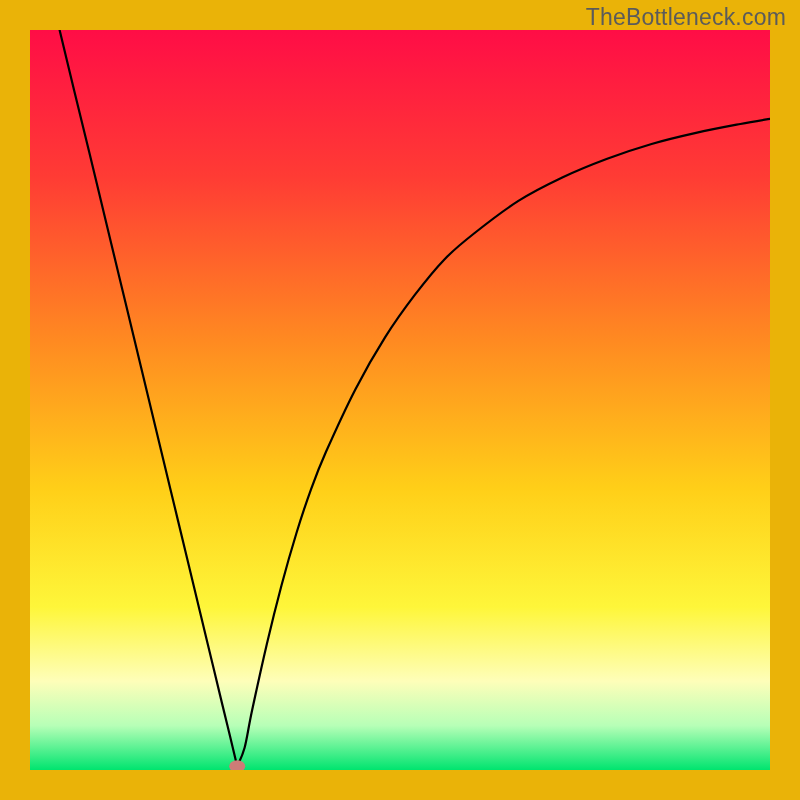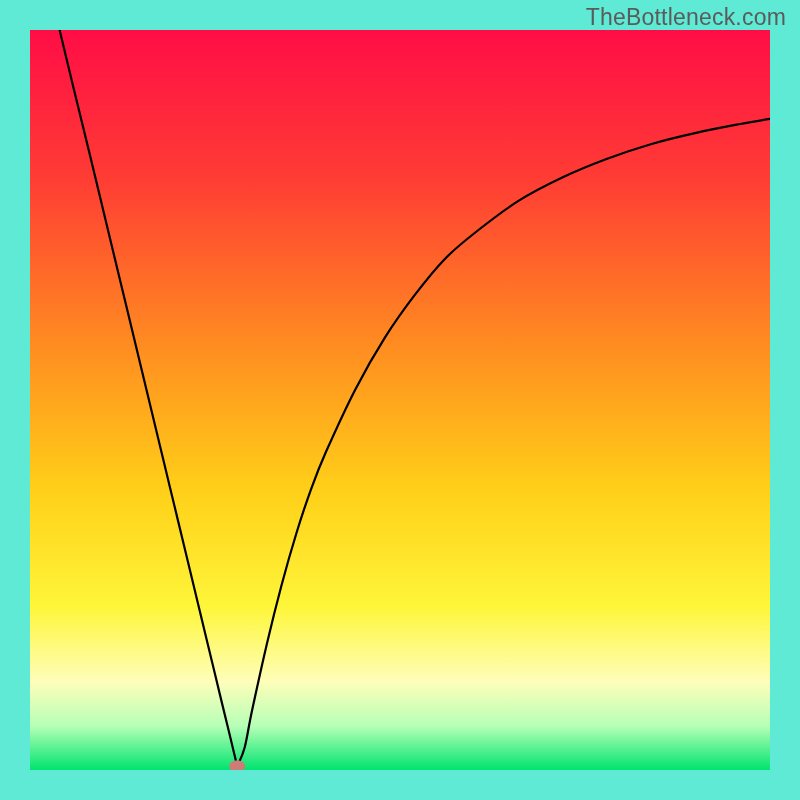--- a/index.html
+++ b/index.html
@@ -1,21 +1,21 @@
 <!DOCTYPE html>
 <html><head>
 <meta charset="utf-8">
 <style>
   * { margin: 0; padding: 0; box-sizing: border-box; }
   html, body { width: 800px; height: 800px; overflow: hidden; }
   body { font-family: Arial, Helvetica, sans-serif; background: #000; }
   .frame {
     width: 800px;
     height: 800px;
-    background: #5eead4;
+    background: #eab308;
     position: relative;
   }
   .attribution {
     position: absolute;
     top: 4px;
     right: 14px;
     color: #5b5b5b;
     font-size: 23px;
     font-weight: 400;
     letter-spacing: 0.2px;

